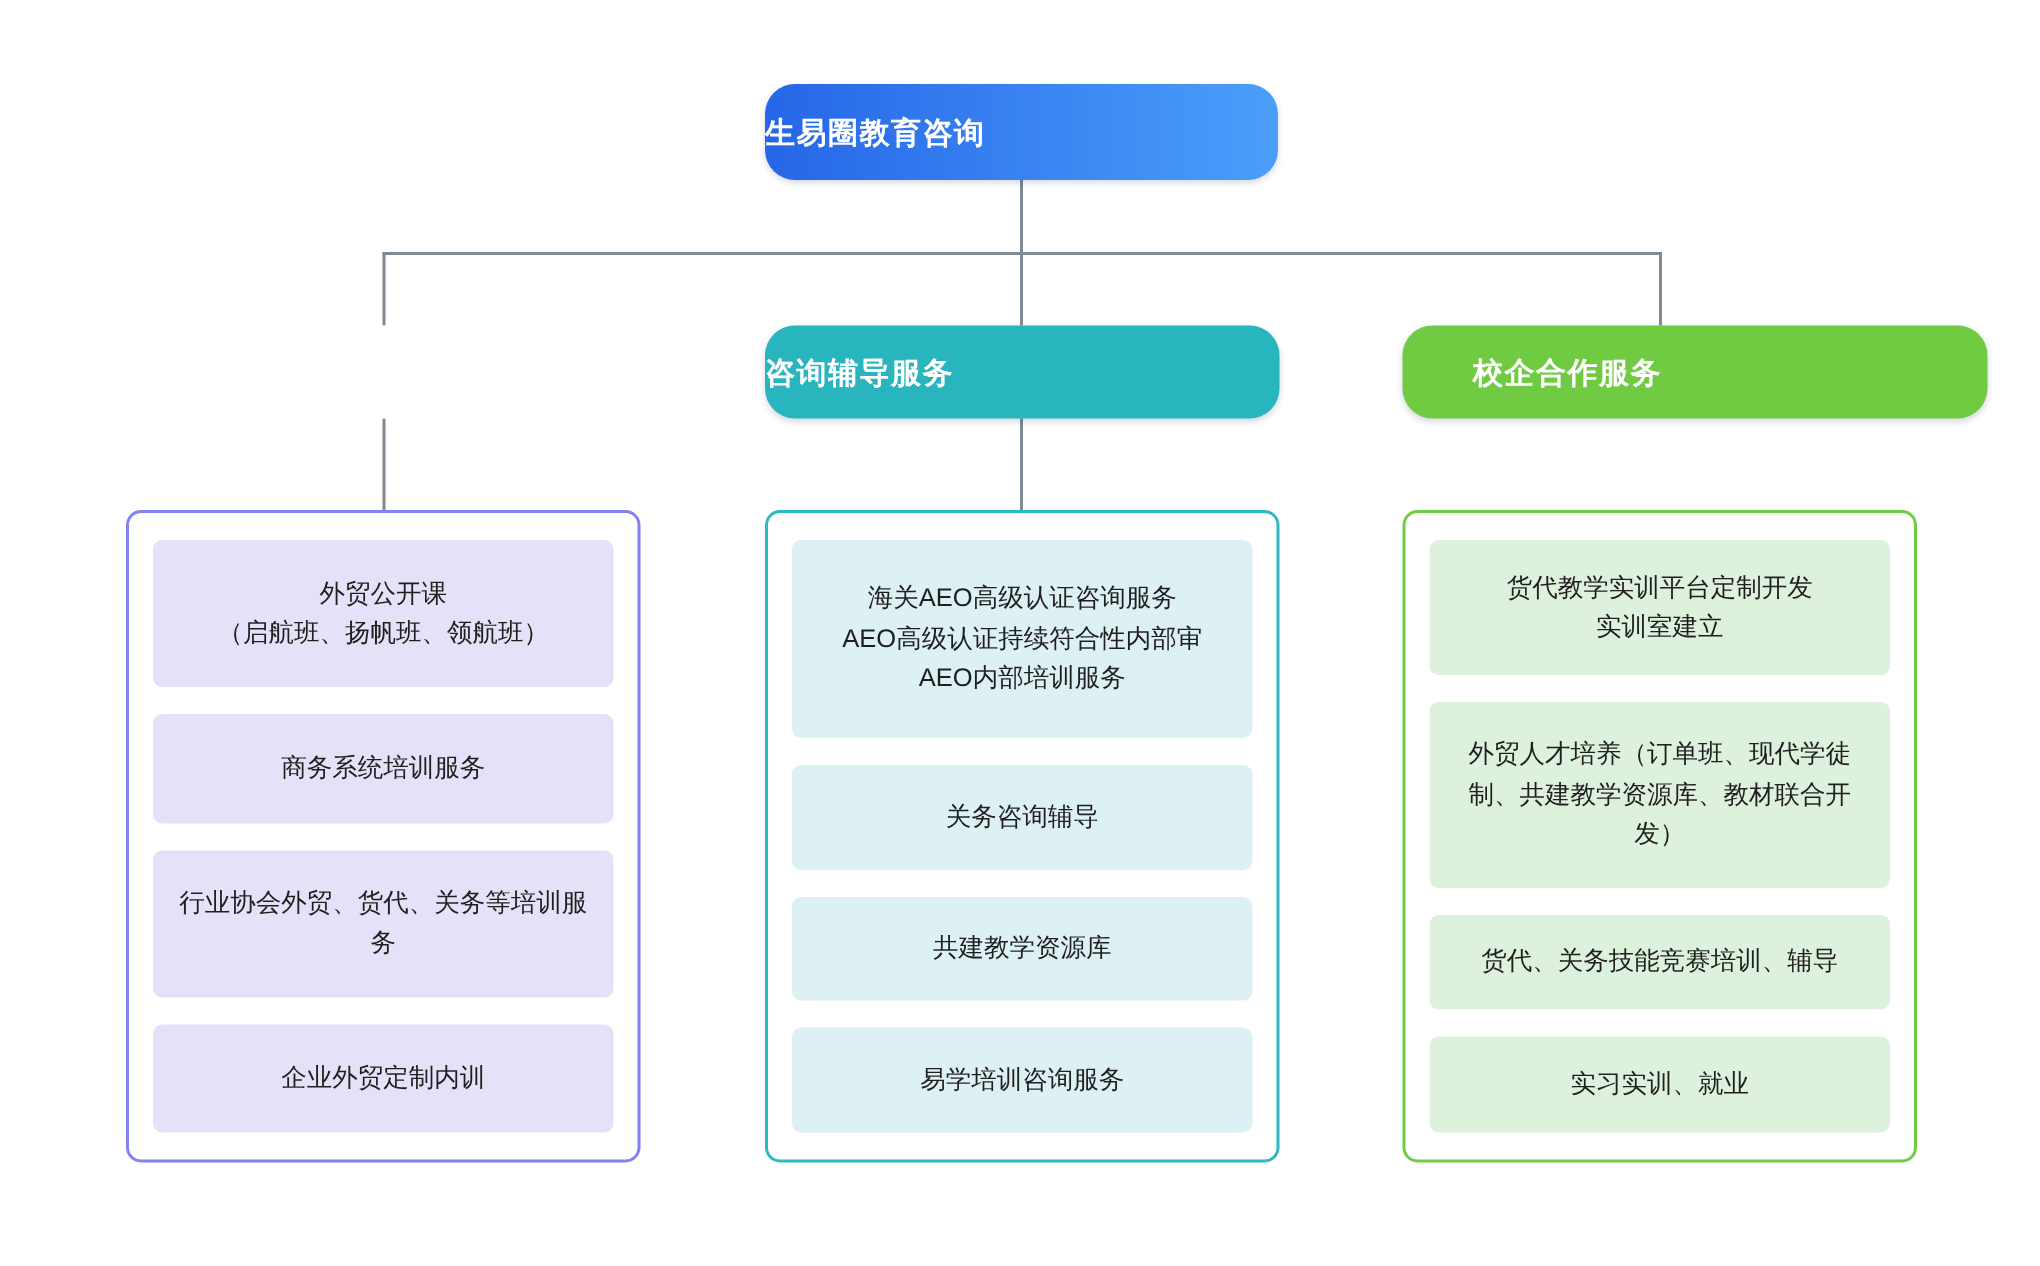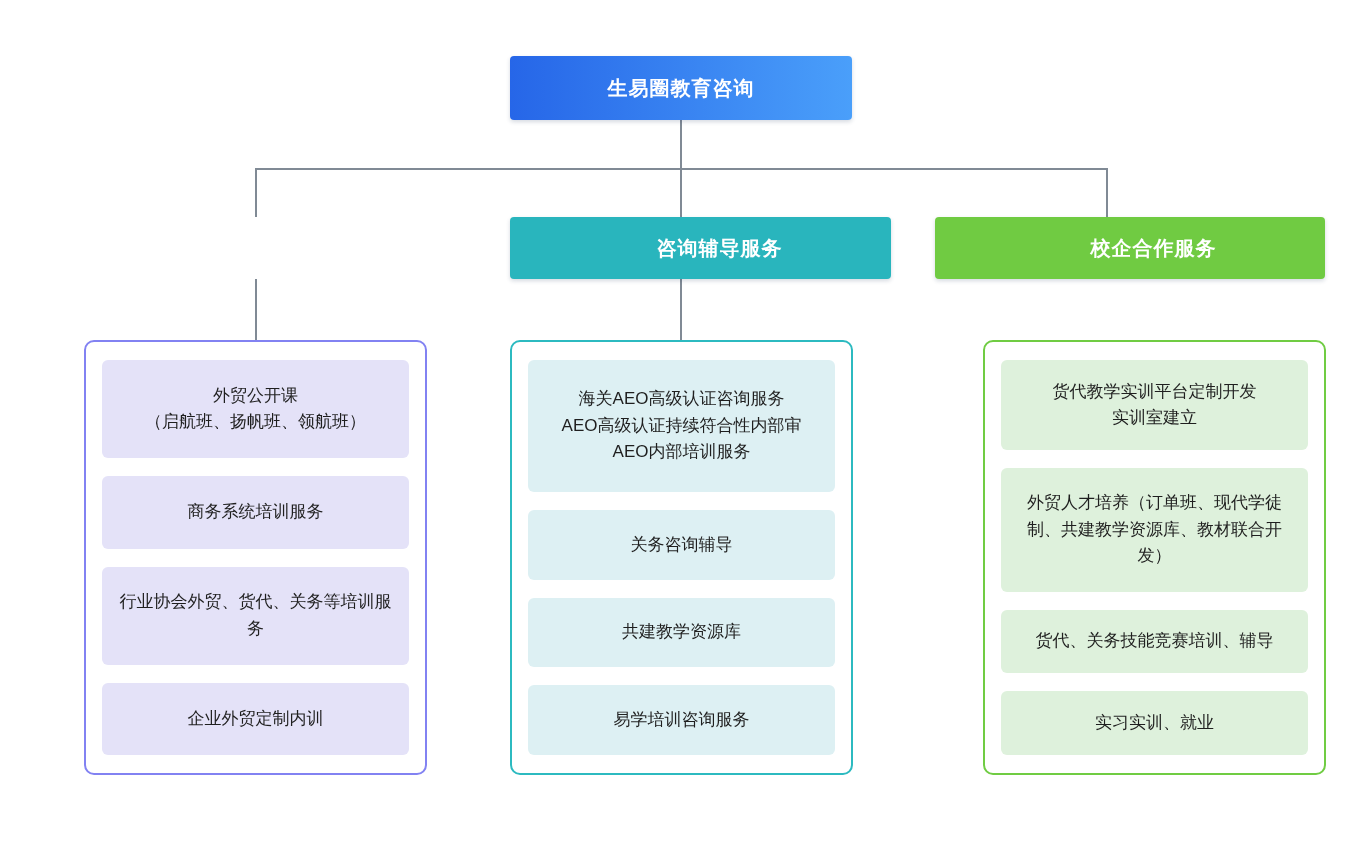--- a/index.html
+++ b/index.html
@@ -21,22 +21,21 @@
     background: var(--connector, #808A95);
   }
   .line.v { width: 1.5px; }
   .line.h { height: 1.5px; }
 
   
   .node {
     position: absolute;
     display: flex;
     align-items: center;
-    justify-content: center;
-    border-radius: 4px;
+    border-radius: 20px;
     color: var(--node-text, #fff);
     font-weight: bold;
     font-size: 20px;
     letter-spacing: 1px;
     box-shadow: 0 2px 4px rgba(30, 50, 90, 0.18);
   }
   .node.root {
     left: 510px; top: 56px;
     width: 342px; height: 64px;
     background: linear-gradient(90deg, var(--root-gradient-start, #2666E8), var(--root-gradient-end, #4A9FFA));
@@ -96,21 +95,21 @@
   <div class="line v" style="left:255px; top:168px; height:49px;"></div>
   <div class="line v" style="left:680px; top:168px; height:49px;"></div>
   <div class="line v" style="left:1106px; top:168px; height:49px;"></div>
   <div class="line v" style="left:255px; top:279px; height:62px;"></div>
   <div class="line v" style="left:680px; top:279px; height:62px;"></div>
 
   <div class="node root">
     <span>生易圈教育咨询</span>
   </div>
 
-  <div class="node header teal" style="left:510px;padding-left:38px;">
+  <div class="node header teal" style="left:510px;">
     <span>咨询辅导服务</span>
   </div>
   <div class="node header green" style="left:935px;padding-left:47px;">
     <span>校企合作服务</span>
   </div>
 
   <div class="group purple" style="left:84px;">
     <div class="item"><span>外贸公开课
 （启航班、扬帆班、领航班）</span></div>
     <div class="item"><span>商务系统培训服务</span></div>
@@ -120,21 +119,21 @@
 
   <div class="group teal" style="left:510px;">
     <div class="item tall"><span>海关AEO高级认证咨询服务
 AEO高级认证持续符合性内部审
 AEO内部培训服务</span></div>
     <div class="item"><span>关务咨询辅导</span></div>
     <div class="item"><span>共建教学资源库</span></div>
     <div class="item"><span>易学培训咨询服务</span></div>
   </div>
 
-  <div class="group green" style="left:983px;">
+  <div class="group green" style="left:935px;">
     <div class="item"><span>货代教学实训平台定制开发
 实训室建立</span></div>
     <div class="item tall"><span>外贸人才培养（订单班、现代学徒制、共建教学资源库、教材联合开发）</span></div>
     <div class="item"><span>货代、关务技能竞赛培训、辅导</span></div>
     <div class="item"><span>实习实训、就业</span></div>
   </div>
 
 </div>
 
 </body></html>

